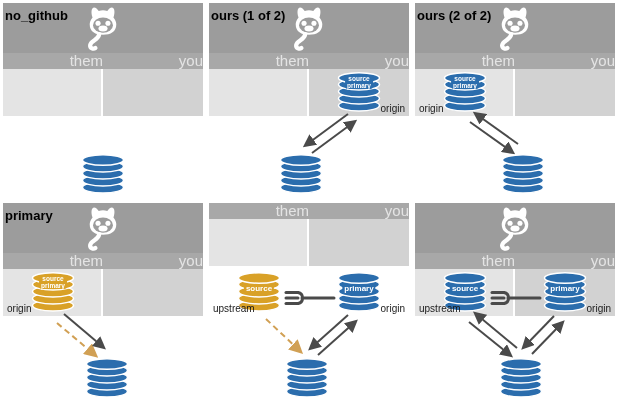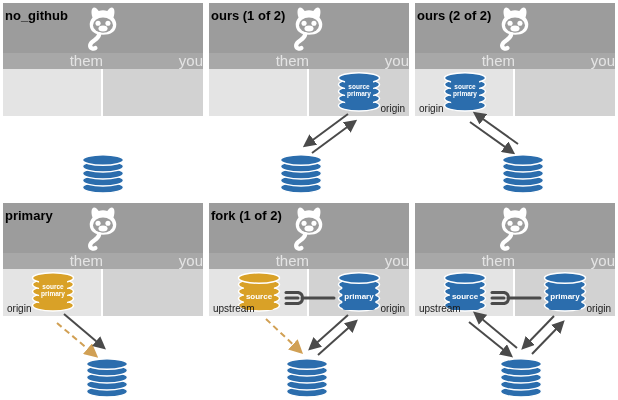--- a/index.html
+++ b/index.html
@@ -15,21 +15,21 @@
   .pband .half{width:50%;text-align:right;font-size:15px;line-height:16px;color:#e4e4e4;}
   .prow{display:flex;height:47px;}
   .boxL{width:100px;background:var(--c-them,#e4e4e4);border-right:2px solid #fff;box-sizing:border-box;}
   .boxR{flex:1;background:var(--c-you,#d2d2d2);}
   .db{position:absolute;width:44px;height:40px;}
   .db svg{display:block;}
   .db.gh{top:69px;}
   .db.gh.thempos{left:28px;}
   .db.gh.youpos{left:128px;}
   .db-tag{position:absolute;left:50%;transform:translateX(-50%);color:#fff;font-weight:700;
-          white-space:nowrap;border-radius:3px;padding:8px 2px;text-align:center;}
+          white-space:nowrap;border-radius:3px;padding:0 2px;text-align:center;}
   .db-tag.two{top:3px;font-size:6.5px;line-height:7px;}
   .db-tag.one{top:12px;font-size:8px;line-height:10px;}
   .db-tag.blue{background:var(--c-db-blue,#2b6dad);}
   .db-tag.yellow{background:var(--c-db-yellow,#d9a127);}
   .tagline{display:block;}
   .corner{position:absolute;top:100px;font-size:10px;color:#1a1a1a;}
   .corner.cl{left:4px;}
   .corner.cr{right:4px;}
   .fork-icon{position:absolute;left:74px;top:86px;width:54px;height:18px;z-index:3;}
   .fork-icon svg{display:block;}
@@ -257,33 +257,20 @@
             <ellipse cx="22" cy="19.5" rx="20.5" ry="5.5"></ellipse>
             <ellipse cx="22" cy="12.5" rx="20.5" ry="5.5"></ellipse>
             <ellipse cx="22" cy="6" rx="20.5" ry="5.2"></ellipse>
           </g>
         </svg>
       </div>
   </div>
 
   <div class="cell">
     <div class="panel">
-      <div class="ph">
-        <span class="ptitle">fork (1 of 2)</span>
-        <span class="octocat">
-            <svg viewBox="0 0 40 48" width="38" height="46">
-              <path fill="#ffffff" d="M9,12 C7,6 8,2 10,1.5 C12,1 14,3 15.5,5 C18.5,4 21.5,4 24.5,5 C26,3 28,1 30,1.5 C32,2 33,6 31,12 C33,14.5 34,17 34,19 C34,27 28,30 20,30 C12,30 6,27 6,19 C6,17 7,14.5 9,12 z"></path>
-              <ellipse cx="20" cy="20" rx="10.5" ry="8" fill="#9c9c9c"></ellipse>
-              <circle cx="14.8" cy="18" r="2.7" fill="#ffffff"></circle>
-              <circle cx="25.2" cy="18" r="2.7" fill="#ffffff"></circle>
-              <ellipse cx="20" cy="23.5" rx="4.8" ry="3.2" fill="#ffffff"></ellipse>
-              <path d="M16,29.5 C15,36 7,36 6.5,41 C6.2,44.5 10,45.5 12,44" stroke="#ffffff" stroke-width="4.5" fill="none" stroke-linecap="round"></path>
-            </svg>
-          </span>
-      </div>
       <div class="pband">
         <span class="half">them</span>
         <span class="half">you</span>
       </div>
       <div class="prow">
         <div class="boxL"></div>
         <div class="boxR"></div>
       </div>
       <div class="db gh thempos">
           <svg viewBox="0 0 44 40" width="44" height="40">

